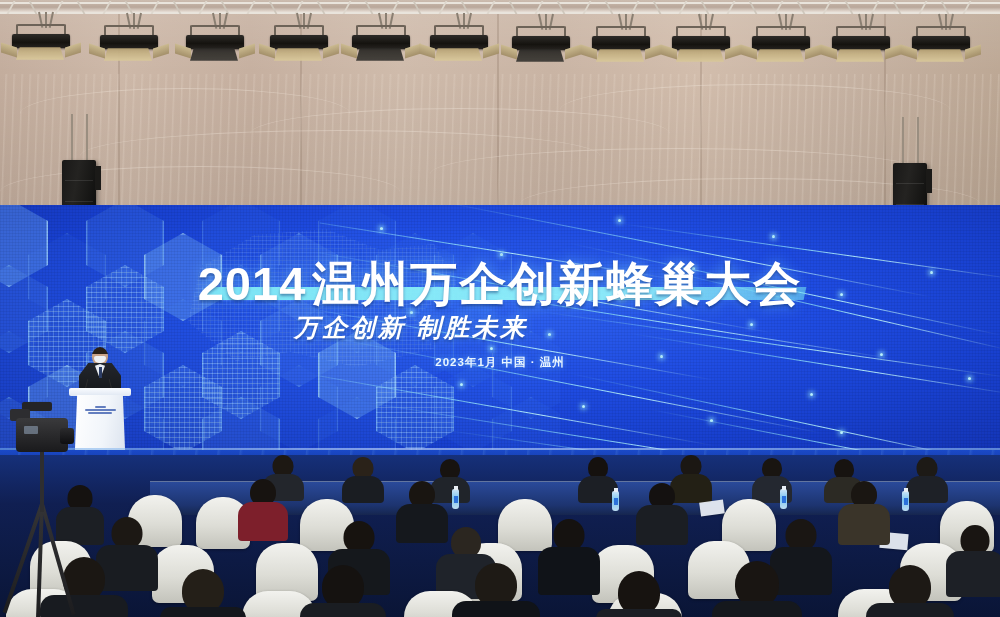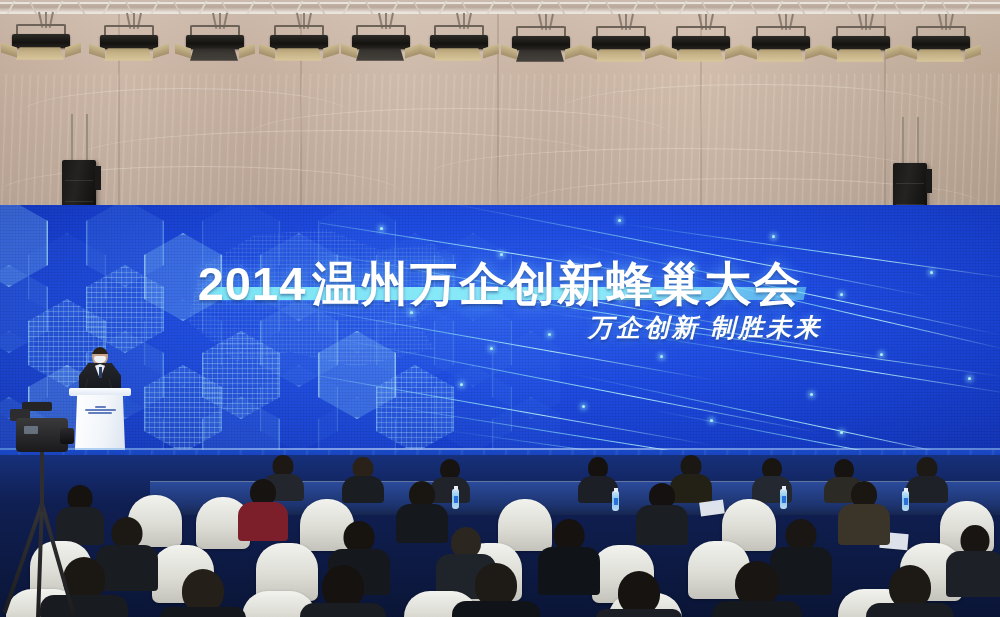--- a/index.html
+++ b/index.html
@@ -168,21 +168,21 @@
   }
   .title {
     position:relative;
     font-size:47px; font-weight:bold; letter-spacing:2px;
     color:#ffffff;
     text-shadow:0 0 14px rgba(120,210,255,.55), 0 2px 3px rgba(0,20,80,.5);
     white-space:nowrap;
   }
   .title .yr { letter-spacing:1px; margin-right:6px; }
   .subtitle {
-    position:absolute; left:0; top:106px; width:822px; text-align:right;
+    position:absolute; left:0; top:106px; width:822px; text-align:center;
     font-size:25px; font-weight:bold; font-style:italic; color:#ffffff;
     letter-spacing:3px;
     text-shadow:0 0 10px rgba(120,210,255,.5), 0 2px 3px rgba(0,20,80,.45);
   }
   .dateline {
     position:absolute; left:0; top:150px; width:1000px; text-align:center;
     font-size:11.5px; font-weight:bold; color:#eaf6ff; letter-spacing:1px;
     text-shadow:0 0 6px rgba(120,200,255,.6);
   }
 
@@ -671,20 +671,21 @@
 
     <div class="pixgrid"></div>
 
     <div class="ul-bar"></div>
     <div class="titlewrap">
       <div class="title">
         <span class="yr">2014</span><span>温州万企创新蜂巢大会</span>
       </div>
     </div>
     <div class="subtitle">万企创新  制胜未来</div>
+    <div class="dateline">2023年1月  中国 · 温州</div>
   </div>
 
   <div class="presenter">
     <div class="head"></div>
     <div class="mask"></div>
     <div class="body"></div>
     <div class="shirt"></div>
     <div class="tie"></div>
   </div>
   <div class="podium">

